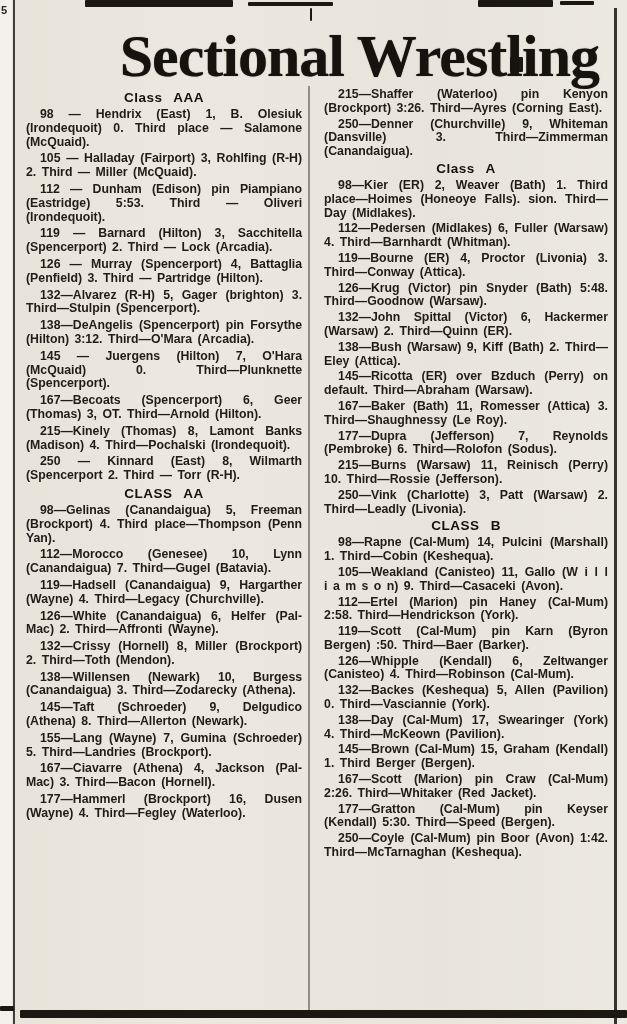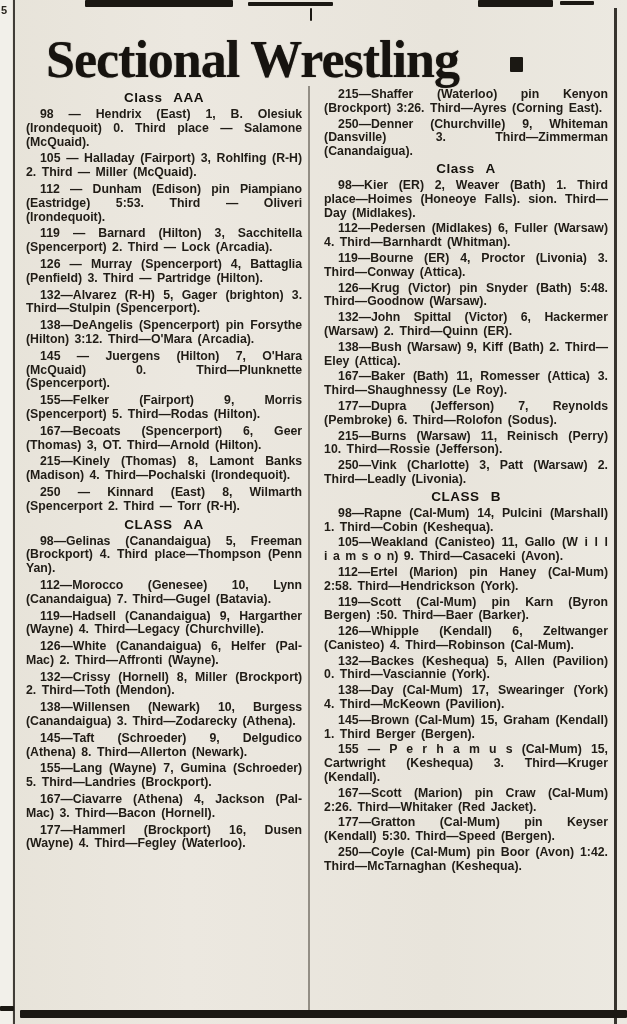--- a/index.html
+++ b/index.html
@@ -20,24 +20,24 @@
   
   .rule{position:absolute;background:#23201b;}
   .v-rule-left{left:13px;top:0;width:2px;height:1024px;opacity:.85;}
   .v-rule-right{left:614px;top:8px;width:3px;height:1016px;opacity:.9;}
   .col-divider{left:308px;top:86px;width:2px;height:924px;background:#4a453d;opacity:.55;position:absolute;}
   .margin-strip{position:absolute;left:0;top:0;width:12px;height:1024px;background:#f2f0ea;}
   .edge-mark{position:absolute;color:#2a261f;font-size:11px;font-weight:bold;}
   
   .headline{
     position:absolute;left:30px;right:20px;top:14px;
-    text-align:left;
+    text-align:right;
     font-family:"Liberation Serif","DejaVu Serif",serif;
-    font-weight:bold;font-size:52px;letter-spacing:-1px;
-    color:#16130f;margin:16px;
+    font-weight:bold;font-size:60px;letter-spacing:-1px;
+    color:#16130f;margin:8px;
     text-shadow:0 0 1px rgba(20,16,10,.6);
   }
   
   .columns{
     position:absolute;left:22px;top:88px;width:590px;height:920px;
     display:flex;overflow:hidden;
   }
   .col{overflow:hidden;color:#1d1914;}
   .col-left{width:284px;padding:0 10px 0 4px;}
   .col-right{width:292px;padding:0 4px 0 12px;}
@@ -81,21 +81,20 @@
     <div class="col col-left">
         <div class="section-heading">Class AAA</div>
         <p class="entry">98 — Hendrix (East) 1, B. Olesiuk (Irondequoit) 0. Third place — Salamone (McQuaid).</p>
         <p class="entry">105 — Halladay (Fairport) 3, Rohlfing (R-H) 2. Third — Miller (McQuaid).</p>
         <p class="entry">112 — Dunham (Edison) pin Piampiano (Eastridge) 5:53. Third — Oliveri (Irondequoit).</p>
         <p class="entry">119 — Barnard (Hilton) 3, Sacchitella (Spencerport) 2. Third — Lock (Arcadia).</p>
         <p class="entry">126 — Murray (Spencerport) 4, Battaglia (Penfield) 3. Third — Partridge (Hilton).</p>
         <p class="entry">132—Alvarez (R-H) 5, Gager (brighton) 3. Third—Stulpin (Spencerport).</p>
         <p class="entry">138—DeAngelis (Spencerport) pin Forsythe (Hilton) 3:12. Third—O'Mara (Arcadia).</p>
         <p class="entry">145 — Juergens (Hilton) 7, O'Hara (McQuaid) 0. Third—Plunknette (Spencerport).</p>
-        <p class="entry">155—Felker (Fairport) 9, Morris (Spencerport) 5. Third—Rodas (Hilton).</p>
         <p class="entry">167—Becoats (Spencerport) 6, Geer (Thomas) 3, OT. Third—Arnold (Hilton).</p>
         <p class="entry">215—Kinely (Thomas) 8, Lamont Banks (Madison) 4. Third—Pochalski (Irondequoit).</p>
         <p class="entry">250 — Kinnard (East) 8, Wilmarth (Spencerport 2. Third — Torr (R-H).</p>
         <div class="section-heading">CLASS AA</div>
         <p class="entry">98—Gelinas (Canandaigua) 5, Freeman (Brockport) 4. Third place—Thompson (Penn Yan).</p>
         <p class="entry">112—Morocco (Genesee) 10, Lynn (Canandaigua) 7. Third—Gugel (Batavia).</p>
         <p class="entry">119—Hadsell (Canandaigua) 9, Hargarther (Wayne) 4. Third—Legacy (Churchville).</p>
         <p class="entry">126—White (Canandaigua) 6, Helfer (Pal-Mac) 2. Third—Affronti (Wayne).</p>
         <p class="entry">132—Crissy (Hornell) 8, Miller (Brockport) 2. Third—Toth (Mendon).</p>
         <p class="entry">138—Willensen (Newark) 10, Burgess (Canandaigua) 3. Third—Zodarecky (Athena).</p>
@@ -107,34 +106,34 @@
     <div class="col col-right">
         <p class="entry">215—Shaffer (Waterloo) pin Kenyon (Brockport) 3:26. Third—Ayres (Corning East).</p>
         <p class="entry">250—Denner (Churchville) 9, Whiteman (Dansville) 3. Third—Zimmerman (Canandaigua).</p>
         <div class="section-heading">Class A</div>
         <p class="entry">98—Kier (ER) 2, Weaver (Bath) 1. Third place—Hoimes (Honeoye Falls). sion. Third—Day (Midlakes).</p>
         <p class="entry">112—Pedersen (Midlakes) 6, Fuller (Warsaw) 4. Third—Barnhardt (Whitman).</p>
         <p class="entry">119—Bourne (ER) 4, Proctor (Livonia) 3. Third—Conway (Attica).</p>
         <p class="entry">126—Krug (Victor) pin Snyder (Bath) 5:48. Third—Goodnow (Warsaw).</p>
         <p class="entry">132—John Spittal (Victor) 6, Hackermer (Warsaw) 2. Third—Quinn (ER).</p>
         <p class="entry">138—Bush (Warsaw) 9, Kiff (Bath) 2. Third—Eley (Attica).</p>
+        <p class="entry">145—Ricotta (ER) over Bzduch (Perry) on default. Third—Abraham (Warsaw).</p>
         <p class="entry">167—Baker (Bath) 11, Romesser (Attica) 3. Third—Shaughnessy (Le Roy).</p>
         <p class="entry">177—Dupra (Jefferson) 7, Reynolds (Pembroke) 6. Third—Rolofon (Sodus).</p>
         <p class="entry">215—Burns (Warsaw) 11, Reinisch (Perry) 10. Third—Rossie (Jefferson).</p>
         <p class="entry">250—Vink (Charlotte) 3, Patt (Warsaw) 2. Third—Leadly (Livonia).</p>
         <div class="section-heading">CLASS B</div>
         <p class="entry">98—Rapne (Cal-Mum) 14, Pulcini (Marshall) 1. Third—Cobin (Keshequa).</p>
         <p class="entry">105—Weakland (Canisteo) 11, Gallo (W i l l i a m s o n) 9. Third—Casaceki (Avon).</p>
         <p class="entry">112—Ertel (Marion) pin Haney (Cal-Mum) 2:58. Third—Hendrickson (York).</p>
         <p class="entry">119—Scott (Cal-Mum) pin Karn (Byron Bergen) :50. Third—Baer (Barker).</p>
         <p class="entry">126—Whipple (Kendall) 6, Zeltwanger (Canisteo) 4. Third—Robinson (Cal-Mum).</p>
         <p class="entry">132—Backes (Keshequa) 5, Allen (Pavilion) 0. Third—Vasciannie (York).</p>
         <p class="entry">138—Day (Cal-Mum) 17, Swearinger (York) 4. Third—McKeown (Pavilion).</p>
         <p class="entry">145—Brown (Cal-Mum) 15, Graham (Kendall) 1. Third Berger (Bergen).</p>
-        <p class="entry">155 — P e r h a m u s (Cal-Mum) 15, Cartwright (Keshequa) 3. Third—Kruger (Kendall).</p>
         <p class="entry">167—Scott (Marion) pin Craw (Cal-Mum) 2:26. Third—Whitaker (Red Jacket).</p>
         <p class="entry">177—Gratton (Cal-Mum) pin Keyser (Kendall) 5:30. Third—Speed (Bergen).</p>
         <p class="entry">250—Coyle (Cal-Mum) pin Boor (Avon) 1:42. Third—McTarnaghan (Keshequa).</p>
       </div>
   </div>
 
   <div class="col-divider"></div>
 
   <div class="bar" style="left:20px;top:1010px;width:607px;height:8px;"></div>
   <div class="bar" style="left:0;top:1006px;width:14px;height:5px;"></div>

